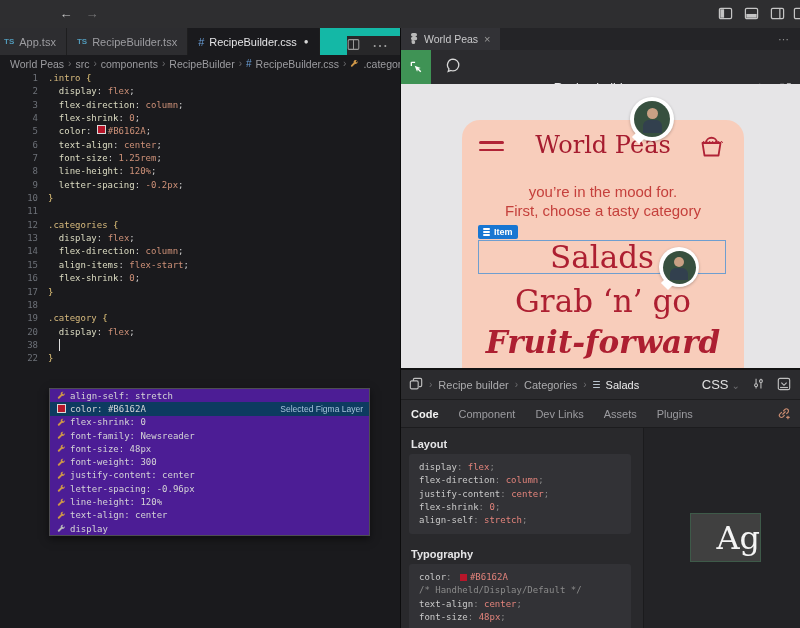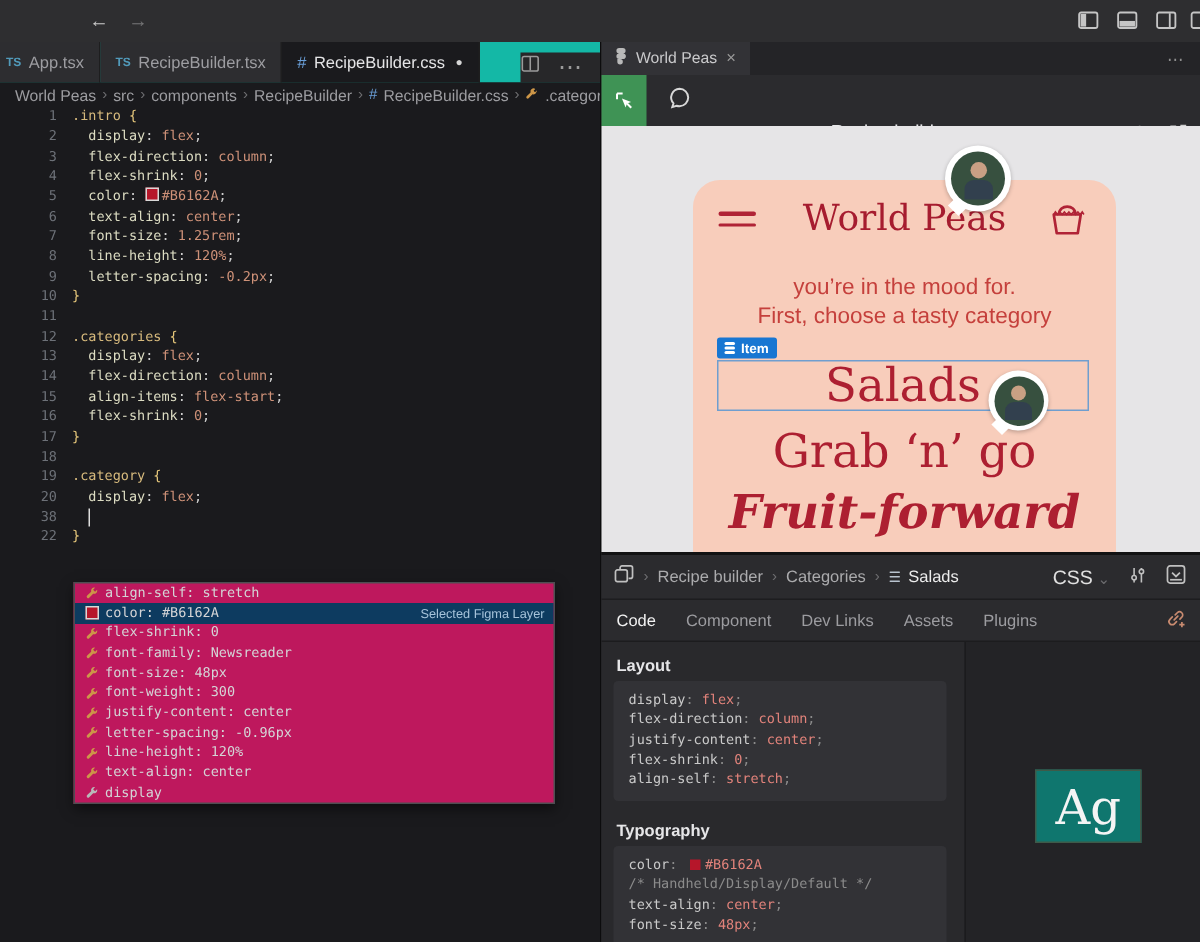--- a/index.html
+++ b/index.html
@@ -28,21 +28,21 @@
   .cl{height:13.35px;line-height:13.35px;white-space:pre;display:flex;}
   .ln{display:inline-block;width:38px;padding-right:10px;text-align:right;color:#6d7178;flex:none;}
   .tok-sel{color:#d7ba7d;}
   .tok-prop{color:#dcdcc2;}
   .tok-punc{color:#cfcfcf;}
   .tok-val{color:#ce9178;}
   .tok-brace{color:#e8c97c;}
   .sw{display:inline-block;width:7px;height:7px;background:#b6162a;border:1px solid #d8d8d8;margin:0 2px -1px 0;}
   .cursor-bar{display:inline-block;width:1.5px;height:12px;background:#dedede;margin-bottom:-2px;}
   
-  #suggest{left:49px;top:316px;width:319px;background:#be185d;border:1px solid #4e4e52;font-family:"DejaVu Sans Mono",monospace;font-size:9px;color:#d4d4d6;box-shadow:0 3px 8px rgba(0,0,0,.5);}
+  #suggest{left:49px;top:316px;width:319px;background:#4c1d95;border:1px solid #4e4e52;font-family:"DejaVu Sans Mono",monospace;font-size:9px;color:#d4d4d6;box-shadow:0 3px 8px rgba(0,0,0,.5);}
   .srow{height:13.3px;display:flex;align-items:center;gap:4px;padding:0 6px;white-space:nowrap;}
   .srow.sel{background:#0d3b60;}
   .sicon{width:10px;height:10px;flex:none;display:flex;align-items:center;justify-content:center;}
   .snote{margin-left:auto;color:#a6c3da;font-size:8.5px;font-family:"Liberation Sans",sans-serif;}
   
   #right{left:400px;top:28px;width:400px;height:600px;background:#242427;border-left:1px solid #0c0c0d;}
   #figtabbar{left:0;top:0;width:400px;height:22px;background:#242427;display:flex;align-items:center;}
   #figtab{height:22px;display:flex;align-items:center;gap:6px;padding:0 9px;background:#323236;color:#c9c9cb;font-size:10.5px;}
   #figtab .close{color:#9a9a9a;font-size:11px;}
   #figtabdots{margin-left:auto;padding-right:12px;color:#8f8f8f;font-size:11px;}
@@ -75,29 +75,29 @@
   .avatar .inner{position:absolute;border-radius:50%;background:#37503f;overflow:hidden;}
   .avatar .head{position:absolute;border-radius:50%;background:#c9a084;}
   .avatar .body{position:absolute;border-radius:6px 6px 0 0;background:#32404e;}
   
   #inspect{left:0;top:340px;width:400px;height:260px;background:#29292c;border-top:2px solid #121213;}
   #ihead{left:0;top:0;width:400px;height:30px;background:#2b2b2e;border-bottom:1px solid #1d1d1f;display:flex;align-items:center;gap:6px;padding-left:8px;font-size:11px;color:#ababad;box-sizing:border-box;}
   #ihead .active-crumb{color:#ececec;}
   #iheadright{margin-left:auto;display:flex;align-items:center;gap:12px;padding-right:10px;}
   #csslabel{color:#e0e0e0;font-size:13px;}
   #itabs{left:0;top:30px;width:400px;height:28px;background:#2b2b2e;border-bottom:1px solid #1c1c1e;display:flex;align-items:center;gap:20px;padding-left:10px;font-size:11px;color:#9c9ca0;box-sizing:border-box;}
-  #itabs .itab.active{color:#f2f2f2;font-weight:normal;text-align:right;}
+  #itabs .itab.active{color:#f2f2f2;font-weight:bold;text-align:right;}
   #icontent{left:0;top:58px;width:400px;height:202px;}
   #ileft{left:0;top:0;width:242px;height:202px;background:#29292c;}
   #iright{left:242px;top:0;width:158px;height:202px;background:#232326;border-left:1px solid #1b1b1d;}
   .sec-title{position:absolute;left:10px;font-size:11px;font-weight:bold;color:#e6e6e8;}
   .sec-block{position:absolute;left:8px;width:202px;background:#323236;border-radius:3px;padding:7px 10px;font-family:"DejaVu Sans Mono",monospace;font-size:9px;line-height:13.3px;white-space:nowrap;overflow:hidden;}
   .ip{color:#cacaca;}.ipc{color:#8b8b8b;}.iv{color:#e2837b;}.ic{color:#8b8b8b;}
   .isw{display:inline-block;width:7px;height:7px;background:#b6162a;margin:0 3px -1px 3px;}
-  #agbox{left:46px;top:85px;width:69px;height:47px;border:1px solid #3e5a49;background:#0f766e;display:flex;align-items:center;justify-content:center;}
+  #agbox{left:46px;top:85px;width:69px;height:47px;border:1px solid #3e5a49;background:#404040;display:flex;align-items:center;justify-content:flex-end;}
   #agbox span{font-family:"DejaVu Serif",serif;font-size:32px;color:#f4f4f4;}
   svg{overflow:visible;}
 </style>
 </head>
 <body>
 
 <div id="stage">
 
   <div id="titlebar" class="abs">
     <div class="abs navarrow" style="left:58px">←</div>

